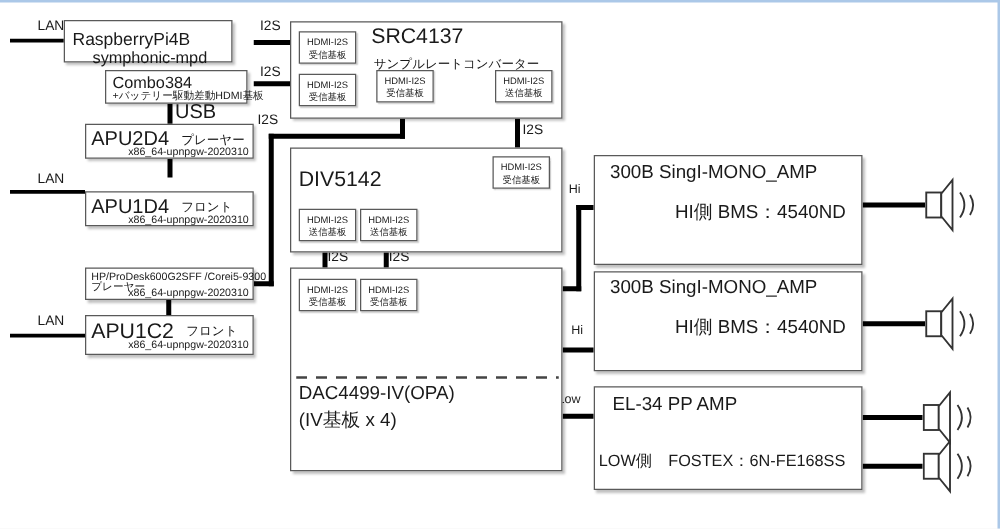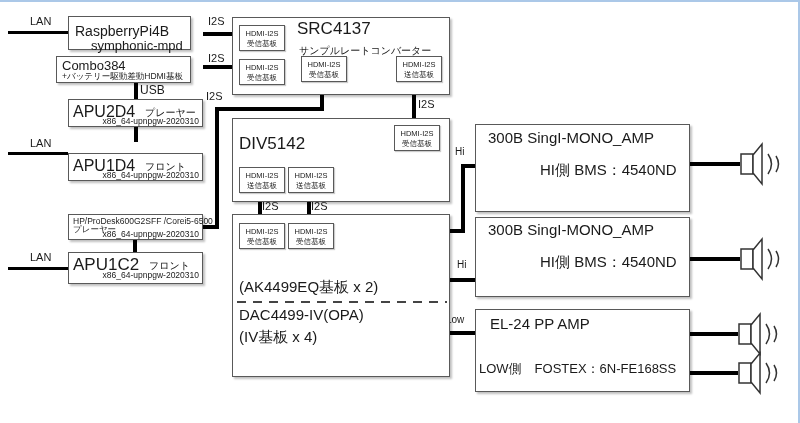--- a/index.html
+++ b/index.html
@@ -41,21 +41,21 @@
 <body>
 
 <div class="page">
 
   <div class="lbl" style="left:30px;top:13px">LAN</div>
   <div class="lbl" style="left:30px;top:135px">LAN</div>
   <div class="lbl" style="left:30px;top:249px">LAN</div>
   <div class="lbl" style="left:208px;top:13px">I2S</div>
   <div class="lbl" style="left:208px;top:50px">I2S</div>
   <div class="lbl" style="left:206px;top:88px">I2S</div>
-  <div class="lbl" style="left:140px;top:82px;font-size:12px">USB</div>
+  <div class="lbl" style="left:140px;top:82px;font-size:16px">USB</div>
   <div class="lbl" style="left:418px;top:96px">I2S</div>
   <div class="lbl" style="left:262px;top:198px">I2S</div>
   <div class="lbl" style="left:311px;top:198px">I2S</div>
   <div class="lbl-sm" style="left:455px;top:144px">Hi</div>
   <div class="lbl-sm" style="left:457px;top:257px">Hi</div>
   <div class="lbl-sm" style="left:446px;top:312px">Low</div>
 
   <div class="wire" style="left:8px;top:29px;width:60px;height:3px"></div>
   <div class="wire" style="left:203px;top:30px;width:35px;height:4px"></div>
   <div class="wire" style="left:203px;top:63px;width:35px;height:4px"></div>
@@ -74,44 +74,44 @@
   <div class="wire" style="left:450px;top:227px;width:15px;height:4px"></div>
   <div class="wire" style="left:461px;top:162px;width:4px;height:69px"></div>
   <div class="wire" style="left:461px;top:162px;width:14px;height:4px"></div>
   <div class="wire" style="left:450px;top:276px;width:25px;height:4px"></div>
   <div class="wire" style="left:450px;top:329px;width:25px;height:4px"></div>
   <div class="wire" style="left:690px;top:160px;width:50px;height:4px"></div>
   <div class="wire" style="left:690px;top:255px;width:50px;height:4px"></div>
   <div class="wire" style="left:690px;top:330px;width:48px;height:4px"></div>
   <div class="wire" style="left:690px;top:369px;width:48px;height:4px"></div>
 
-  <div class="box" style="left:68px;top:14px;width:123px;height:34px">
+  <div class="box" style="left:51px;top:14px;width:135px;height:34px">
     <div class="abs t-raspi" style="left:6px;top:7px">RaspberryPi4B</div>
     <div class="abs t-sub" style="left:22px;top:22px">symphonic-mpd</div>
   </div>
 
-  <div class="box" style="left:56px;top:54px;width:135px;height:27px">
+  <div class="box" style="left:84px;top:54px;width:114px;height:27px">
     <div class="abs t-sub" style="left:5px;top:2px">Combo384</div>
     <div class="abs t-tiny" style="left:5px;top:15px">+バッテリー駆動差動HDMI基板</div>
   </div>
 
   <div class="box" style="left:68px;top:97px;width:135px;height:28px">
     <div class="abs t-lg" style="left:4px;top:3px">APU2D4</div>
     <div class="abs t-role" style="left:76px;top:7px">プレーヤー</div>
     <div class="abs t-tiny" style="right:3px;top:17px">x86_64-upnpgw-2020310</div>
   </div>
 
   <div class="box" style="left:68px;top:151px;width:135px;height:28px">
     <div class="abs t-lg" style="left:4px;top:3px">APU1D4</div>
     <div class="abs t-role" style="left:76px;top:7px">フロント</div>
     <div class="abs t-tiny" style="right:3px;top:17px">x86_64-upnpgw-2020310</div>
   </div>
 
   <div class="box" style="left:68px;top:212px;width:135px;height:26px">
-    <div class="abs t-tiny" style="left:4px;top:2px">HP/ProDesk600G2SFF /Corei5-6500</div>
+    <div class="abs t-tiny" style="left:4px;top:2px">HP/ProDesk600G2SFF /Corei5-9300</div>
     <div class="abs t-tiny" style="left:4px;top:10px">プレーヤー</div>
     <div class="abs t-tiny" style="right:3px;top:15px">x86_64-upnpgw-2020310</div>
   </div>
 
   <div class="box" style="left:68px;top:250px;width:135px;height:32px">
     <div class="abs t-xl" style="left:4px;top:3px">APU1C2</div>
     <div class="abs t-role" style="left:80px;top:7px">フロント</div>
     <div class="abs t-tiny" style="right:3px;top:18px">x86_64-upnpgw-2020310</div>
   </div>
 
@@ -154,38 +154,37 @@
 
   <div class="box" style="left:232px;top:212px;width:218px;height:163px">
     <div class="module" style="left:6px;top:8px">
       <span>HDMI-I2S</span>
         <span>受信基板</span>
     </div>
     <div class="module" style="left:55px;top:8px">
       <span>HDMI-I2S</span>
         <span>受信基板</span>
     </div>
-    <div class="abs t-md" style="left:6px;top:64px">(AK4499EQ基板 x 2)</div>
     <div class="dash" style="left:4px;top:86px;width:210px"></div>
     <div class="abs t-md" style="left:6px;top:92px">DAC4499-IV(OPA)</div>
     <div class="abs t-md" style="left:6px;top:114px">(IV基板 x 4)</div>
   </div>
 
   <div class="box" style="left:475px;top:122px;width:215px;height:88px">
     <div class="abs t-md" style="left:12px;top:5px">300B SingI-MONO_AMP</div>
     <div class="abs t-md" style="left:64px;top:37px">HI側 BMS：4540ND</div>
   </div>
 
   <div class="box" style="left:475px;top:215px;width:215px;height:80px">
     <div class="abs t-md" style="left:12px;top:4px">300B SingI-MONO_AMP</div>
     <div class="abs t-md" style="left:64px;top:36px">HI側 BMS：4540ND</div>
   </div>
 
   <div class="box" style="left:475px;top:307px;width:215px;height:83px">
-    <div class="abs t-md" style="left:14px;top:6px">EL-24 PP AMP</div>
+    <div class="abs t-md" style="left:14px;top:6px">EL-34 PP AMP</div>
     <div class="abs" style="left:3px;top:50px;font-size:13px">LOW側　FOSTEX：6N-FE168SS</div>
   </div>
 
   <div class="spk" style="left:740px;top:139px">
     <svg viewBox="0 0 58 46" width="58" height="46">
       <rect x="1" y="13" width="12" height="20" fill="#fff" stroke="#333" stroke-width="1.5"></rect>
       <polygon points="13,14 22,3 22,43 13,32" fill="#fff" stroke="#333" stroke-width="1.5"></polygon>
       <path d="M28 13 Q 35 23 28 33" fill="none" stroke="#333" stroke-width="1.5"></path>
       <path d="M36 15 Q 41 23 36 31" fill="none" stroke="#333" stroke-width="1.5"></path>
     </svg>

